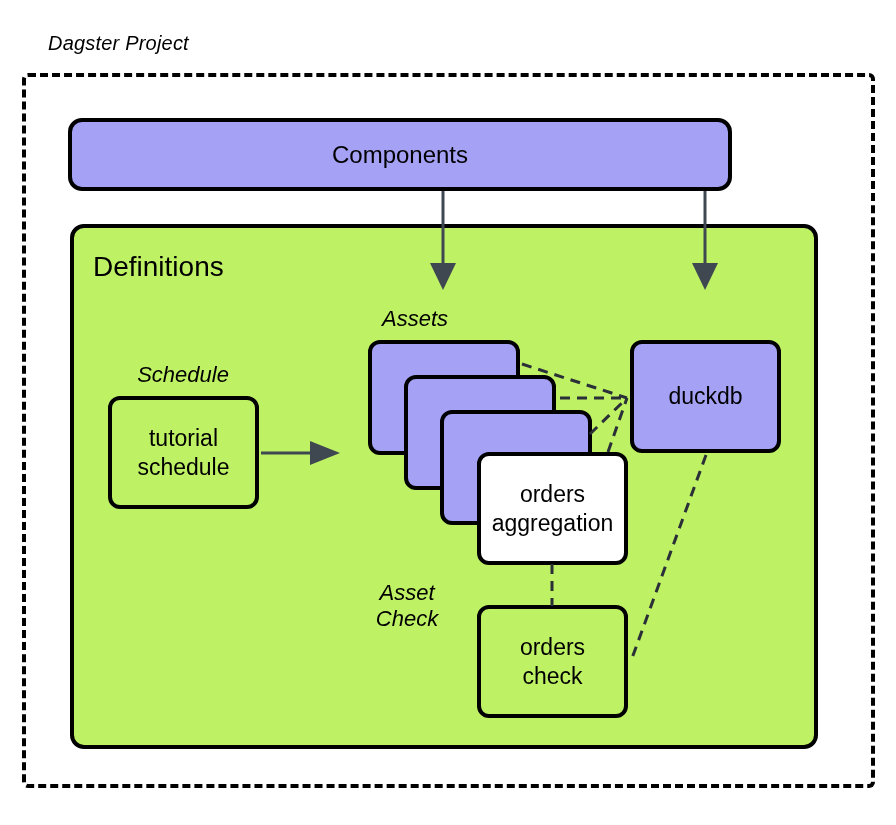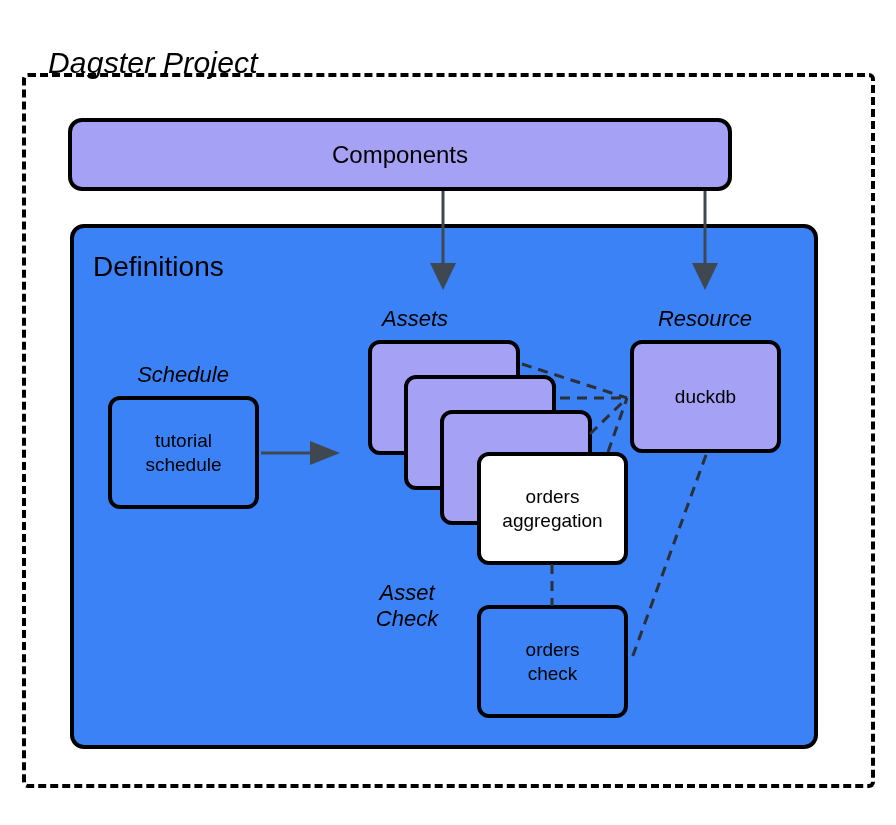--- a/index.html
+++ b/index.html
@@ -22,22 +22,22 @@
   }
 
   
   .label {
     position: absolute;
     white-space: pre;
     line-height: 1.18;
   }
   .project-title {
     left: 48px;
-    top: 45px;
-    font-size: 30px;
+    top: 32px;
+    font-size: 20px;
     font-style: italic;
     letter-spacing: 0.2px;
   }
   .defs-title {
     left: 93px;
     top: 250px;
     font-size: 28px;
   }
   .group-label {
     font-size: 22px;
@@ -50,28 +50,28 @@
   .lbl-assetcheck {
     left: 348px; top: 580px; width: 118px;
   }
 
   
   .box {
     position: absolute;
     box-sizing: border-box;
     border: 4px solid #000000;
     border-radius: 12px;
-    background: #3b82f6;
+    background: #bef264;
     display: flex;
     align-items: center;
     justify-content: center;
     text-align: center;
   }
   .box-text {
-    font-size: 19px;
+    font-size: 23px;
     line-height: 1.22;
     white-space: pre-line;
   }
 
   .outer-dashed {
     position: absolute;
     left: 22px;
     top: 73px;
     width: 853px;
     height: 715px;
@@ -183,21 +183,20 @@
 
   <div class="box components-box">
     <span class="box-text">Components</span>
   </div>
 
   <div class="box definitions-box"></div>
 
   <div class="label defs-title">Definitions</div>
 
   <div class="label group-label lbl-assets">Assets</div>
-  <div class="label group-label lbl-resource">Resource</div>
   <div class="label group-label lbl-schedule">Schedule</div>
   <div class="label group-label lbl-assetcheck" style="white-space: pre-line;">Asset
 Check</div>
 
   <div class="box schedule-box">
     <span class="box-text">tutorial
 schedule</span>
   </div>
 
   <div class="box duckdb-box">

